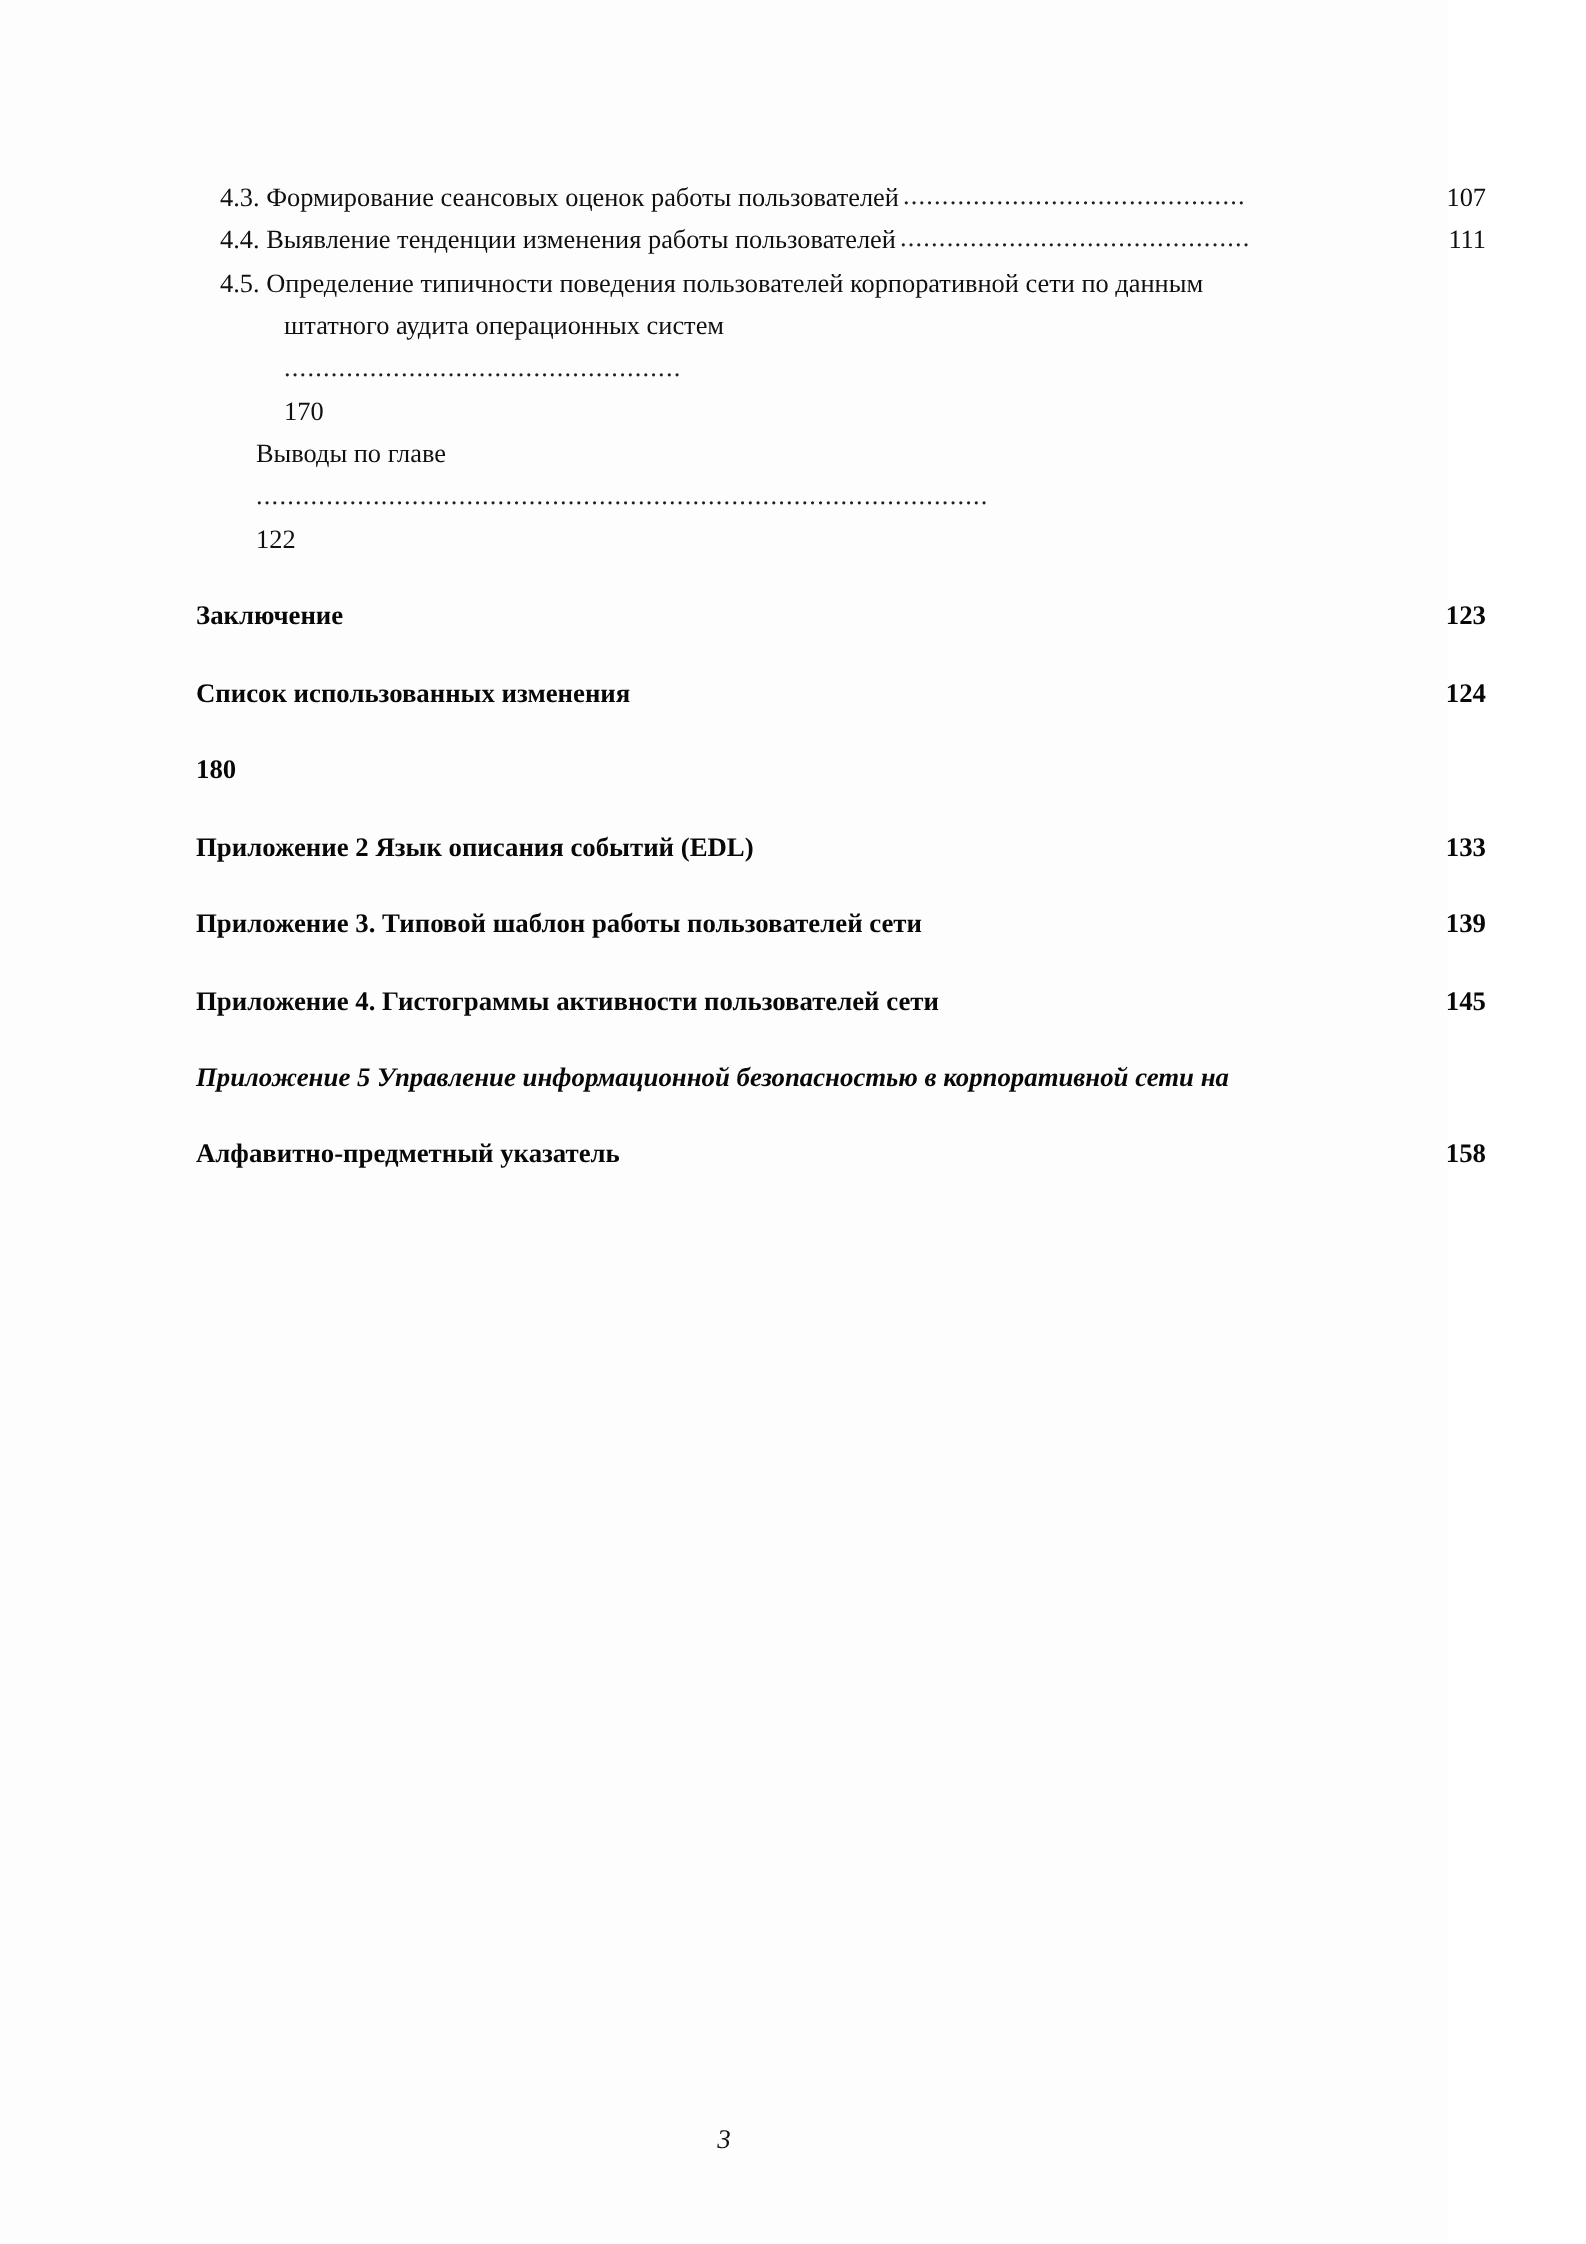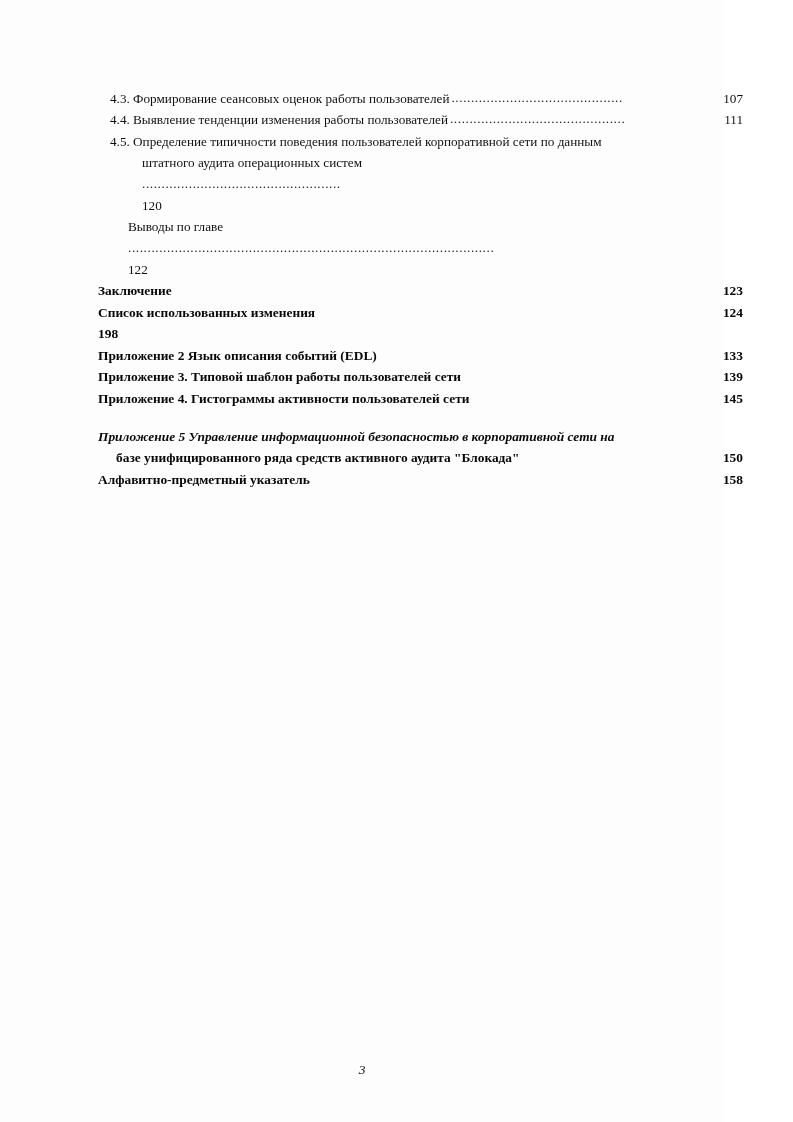--- a/index.html
+++ b/index.html
@@ -82,20 +82,21 @@
   }
 
   
   .bentry {
     display: flex;
     align-items: center;
     justify-content: space-between;
     font-size: 13.4px;
     font-weight: bold;
     line-height: 1.6;
+    margin-top: 17px;
     color: #080808;
   }
   .bentry .btxt { padding-right: 12px; }
   .bentry .bpg { white-space: nowrap; }
 
   .bentry2 {
     font-size: 13.4px;
     font-weight: bold;
     line-height: 1.6;
     margin-top: 17px;
@@ -139,65 +140,61 @@
       <span class="txt">4.4. Выявление тенденции изменения работы пользователей</span>
       <span class="leader">.............................................</span>
       <span class="pg">111</span>
     </div>
 
     <div class="entry-wrap">
       <span class="l1">4.5. Определение типичности поведения пользователей корпоративной сети по данным</span>
       <span class="l2">
         <span>штатного аудита операционных систем</span>
         <span class="leader">...................................................</span>
-        <span>120</span>
+        <span>170</span>
       </span>
     </div>
 
     <div class="entry indent2">
       <span class="txt">Выводы по главе</span>
       <span class="leader">..............................................................................................</span>
       <span class="pg">122</span>
     </div>
 
     <div class="bentry">
       <span class="btxt">Заключение</span>
       <span class="bpg">123</span>
     </div>
 
     <div class="bentry">
       <span class="btxt">Список использованных изменения</span>
       <span class="bpg">124</span>
     </div>
 
     <div class="bentry">
-      <span class="bpg">198</span>
+      <span class="bpg">180</span>
     </div>
 
     <div class="bentry">
       <span class="btxt">Приложение 2  Язык описания событий (EDL)</span>
       <span class="bpg">133</span>
     </div>
 
     <div class="bentry">
       <span class="btxt">Приложение 3. Типовой шаблон работы пользователей сети</span>
       <span class="bpg">139</span>
     </div>
 
     <div class="bentry">
       <span class="btxt">Приложение 4.  Гистограммы активности пользователей сети</span>
       <span class="bpg">145</span>
     </div>
 
     <div class="bentry2">
       <span class="line1">Приложение 5  Управление информационной безопасностью в корпоративной сети на</span>
-      <span class="line2">
-        <span class="t">базе унифицированного ряда средств активного аудита "Блокада"</span>
-        <span>150</span>
-      </span>
     </div>
 
     <div class="bentry">
       <span class="btxt">Алфавитно-предметный указатель</span>
       <span class="bpg">158</span>
     </div>
 
   </div>
 
   <div class="folio">3</div>

